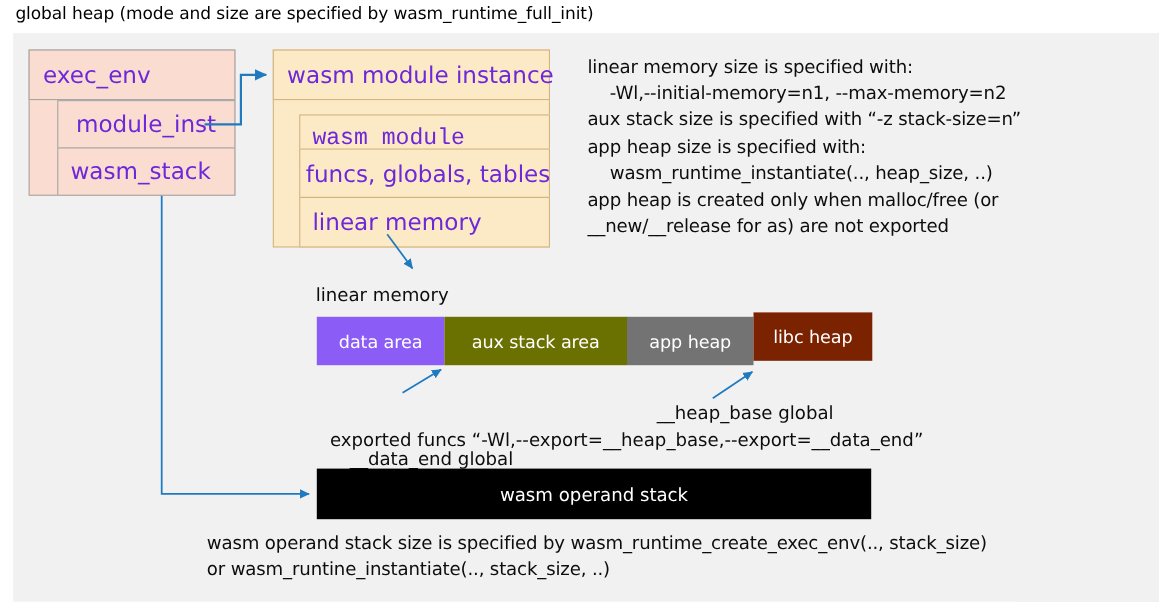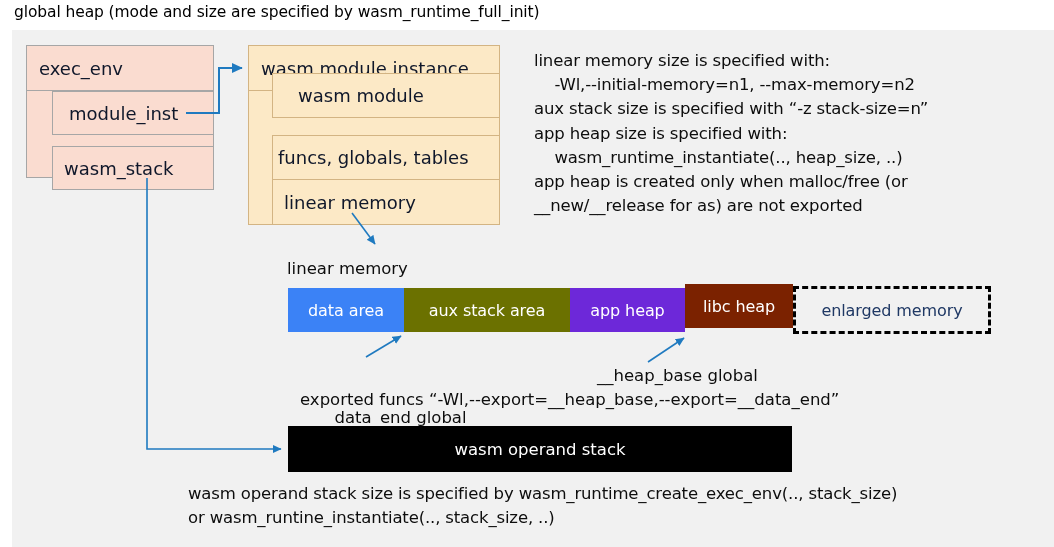--- a/index.html
+++ b/index.html
@@ -40,22 +40,22 @@
   
   .box {
     position: absolute;
     box-sizing: border-box;
   }
   .row {
     position: absolute;
     box-sizing: border-box;
     display: flex;
     align-items: center;
-    font-size: 18px;
-    color: #0f172a;
+    font-size: 21px;
+    color: #6d28d9;
     white-space: nowrap;
   }
   .row span.lbl { display:block; }
 
   
   .pink {
     background: #fadcd0;
     border: 1px solid #a6a6a6;
   }
   .pink-row {
@@ -137,56 +137,53 @@
 
   <div class="panel"></div>
 
   <div class="box pink" style="left:26px; top:45px; width:188px; height:133px;"></div>
   <div class="row pink-row" style="left:26px; top:45px; width:188px; height:46px; padding-left:12px;">
     <span class="lbl">exec_env</span>
   </div>
   <div class="row pink-row" style="left:52px; top:91px; width:162px; height:44px; padding-left:16px;">
     <span class="lbl">module_inst</span>
   </div>
-  <div class="row pink-row" style="left:52px; top:146px; width:162px; height:44px; padding-left:11px;">
+  <div class="row pink-row" style="left:52px; top:134px; width:162px; height:44px; padding-left:11px;">
     <span class="lbl">wasm_stack</span>
   </div>
 
   <div class="box cream" style="left:248px; top:45px; width:252px; height:180px;"></div>
   <div class="row cream-row" style="left:248px; top:45px; width:252px; height:46px; padding-left:12px;align-items:center;">
     <span class="lbl">wasm module instance</span>
   </div>
-  <div class="row cream-row" style="left:272px; top:73px; width:228px; height:45px; padding-left:25px;">
+  <div class="row cream-row" style="left:272px; top:104px; width:228px; height:45px; padding-left:11px;font-family:Liberation Mono, monospace;">
     <span class="lbl">wasm module</span>
   </div>
   <div class="row cream-row" style="left:272px; top:135px; width:228px; height:45px; padding-left:5px;">
     <span class="lbl">funcs, globals, tables</span>
   </div>
   <div class="row cream-row" style="left:272px; top:179px; width:228px; height:46px; padding-left:11px;">
     <span class="lbl">linear memory</span>
   </div>
 
   <div class="textblock" style="left:534px; top:49px; width:500px;"><span>linear memory size is specified with:</span><br><span>    -Wl,--initial-memory=n1, --max-memory=n2</span><br><span>aux stack size is specified with “-z stack-size=n”</span><br><span>app heap size is specified with:</span><br><span>    wasm_runtime_instantiate(.., heap_size, ..)</span><br><span>app heap is created only when malloc/free (or</span><br><span>__new/__release for as) are not exported</span></div>
 
   <div class="memlabel" style="left:287px; top:259px;">linear memory</div>
 
-  <div class="seg" style="left:288px; top:288px; width:116px; height:44px; background:#3b82f6;">
+  <div class="seg" style="left:288px; top:288px; width:116px; height:44px; background:#8b5cf6;">
     <span>data area</span>
   </div>
   <div class="seg" style="left:404px; top:288px; width:166px; height:44px; background:#6b7100;">
     <span>aux stack area</span>
   </div>
-  <div class="seg" style="left:570px; top:288px; width:115px; height:44px; background:#6d28d9;">
+  <div class="seg" style="left:570px; top:288px; width:115px; height:44px; background:#737373;">
     <span>app heap</span>
   </div>
   <div class="seg" style="left:685px; top:284px; width:108px; height:44px; background:#7b2200;">
     <span>libc heap</span>
-  </div>
-  <div class="seg enlarged" style="left:793px; top:286px; width:198px; height:48px;">
-    <span>enlarged memory</span>
   </div>
 
   <div class="memlabel" style="left:318px; top:360px;margin-top:48px;">__data_end global</div>
   <div class="memlabel" style="left:597px; top:366px;">__heap_base global</div>
   <div class="memlabel" style="left:300px; top:390px;">exported funcs “-Wl,--export=__heap_base,--export=__data_end”</div>
 
   <div class="opstack" style="left:288px; top:426px; width:504px; height:46px; background:#000000;">
     <span>wasm operand stack</span>
   </div>
 

